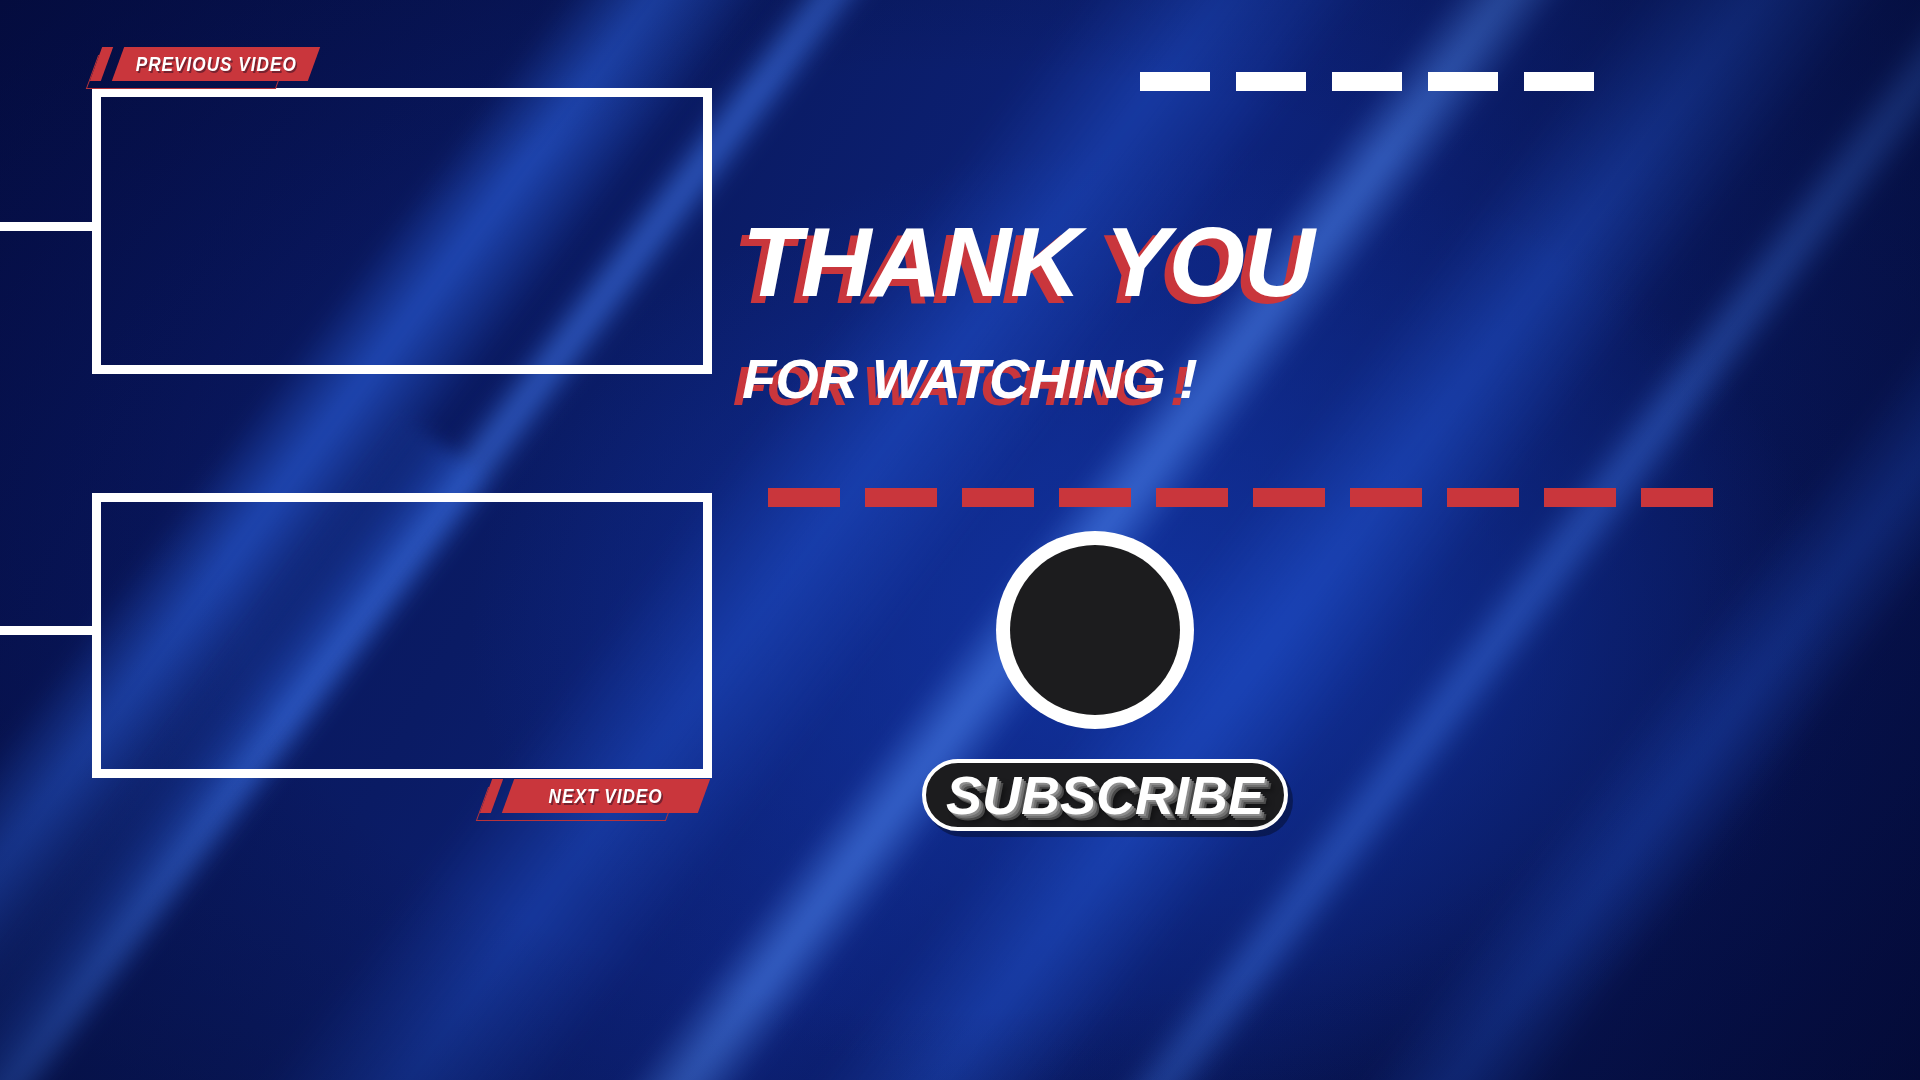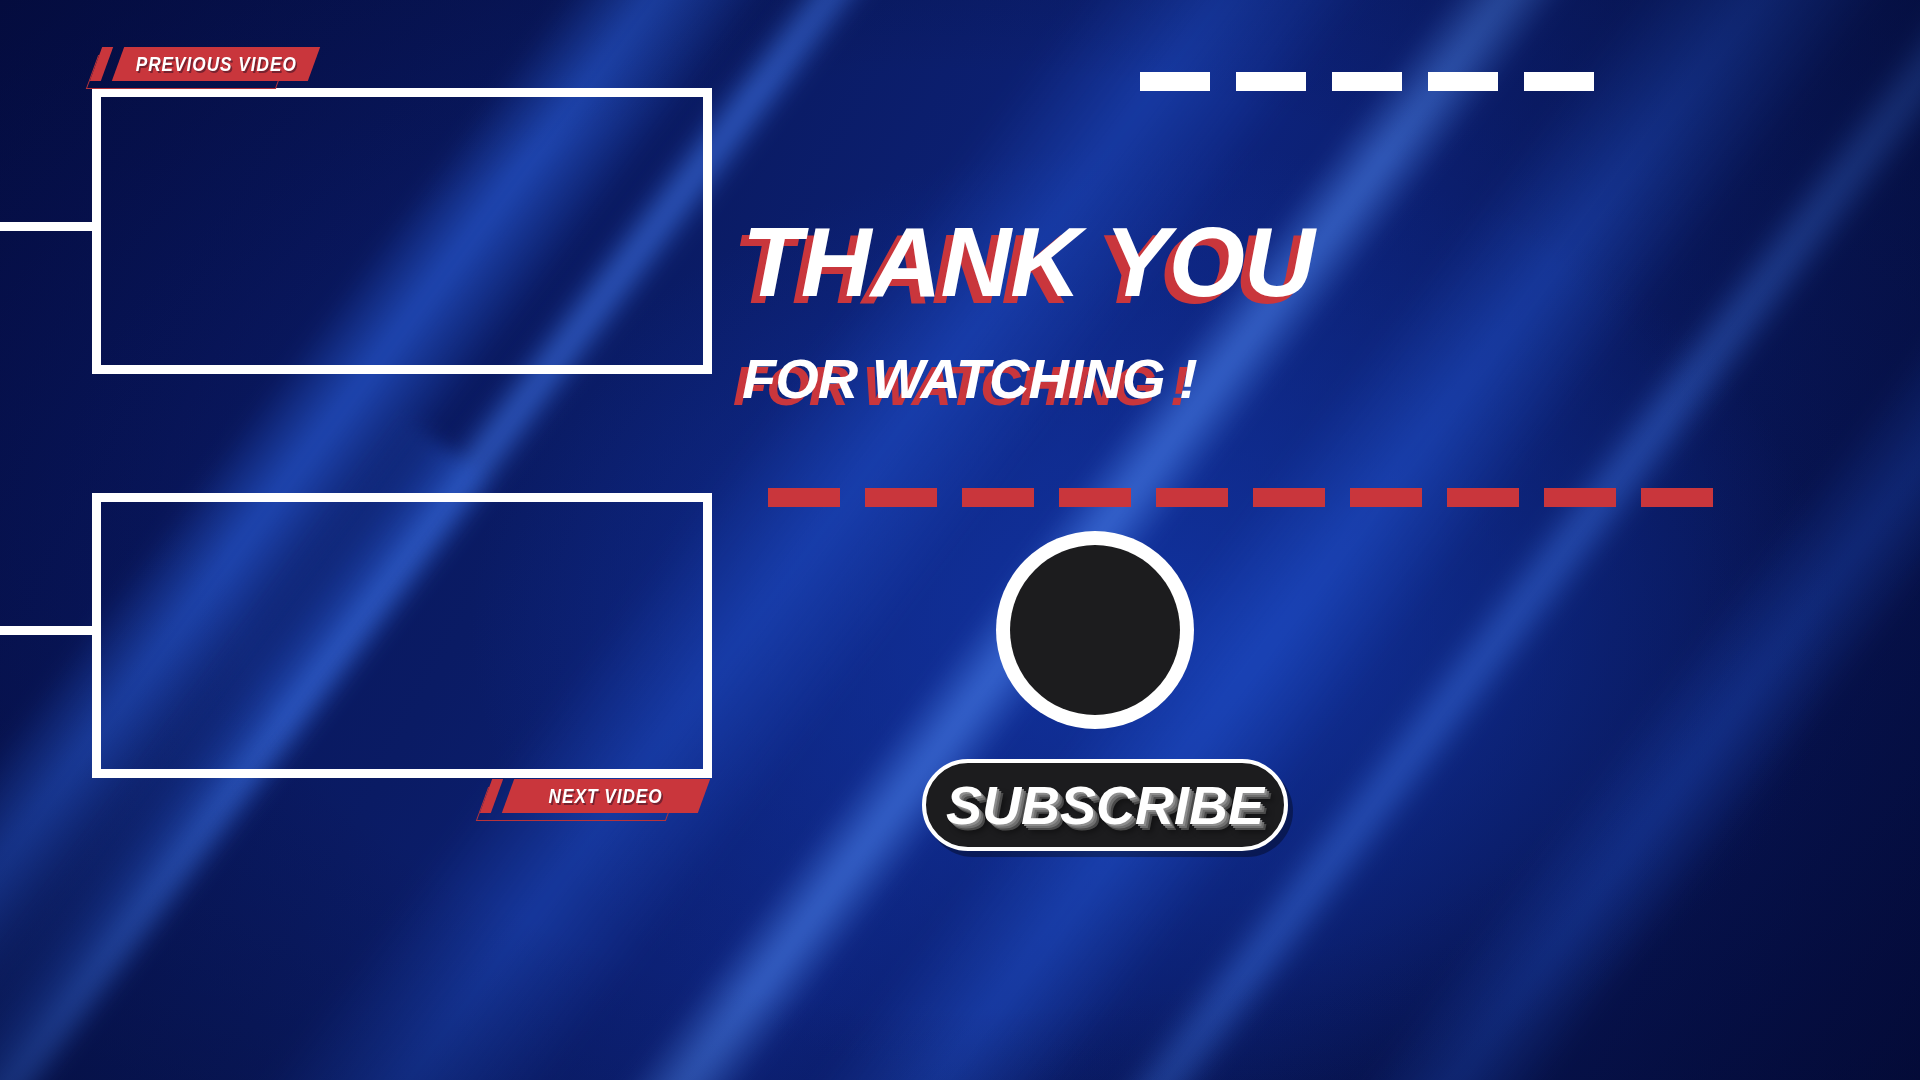--- a/index.html
+++ b/index.html
@@ -189,21 +189,21 @@
     height: 170px;
     border-radius: 50%;
     background: #1c1c1e;
   }
 
   .subscribe-btn {
     position: absolute;
     left: 922px;
     top: 759px;
     width: 366px;
-    height: 92px;
+    height: 72px;
     border-radius: 46px;
     background: #1c1c1e;
     border: 4px solid #ffffff;
     box-sizing: border-box;
     display: flex;
     align-items: center;
     justify-content: center;
     box-shadow: 5px 6px 0 rgba(0,0,0,.35);
   }
   .subscribe-label {

